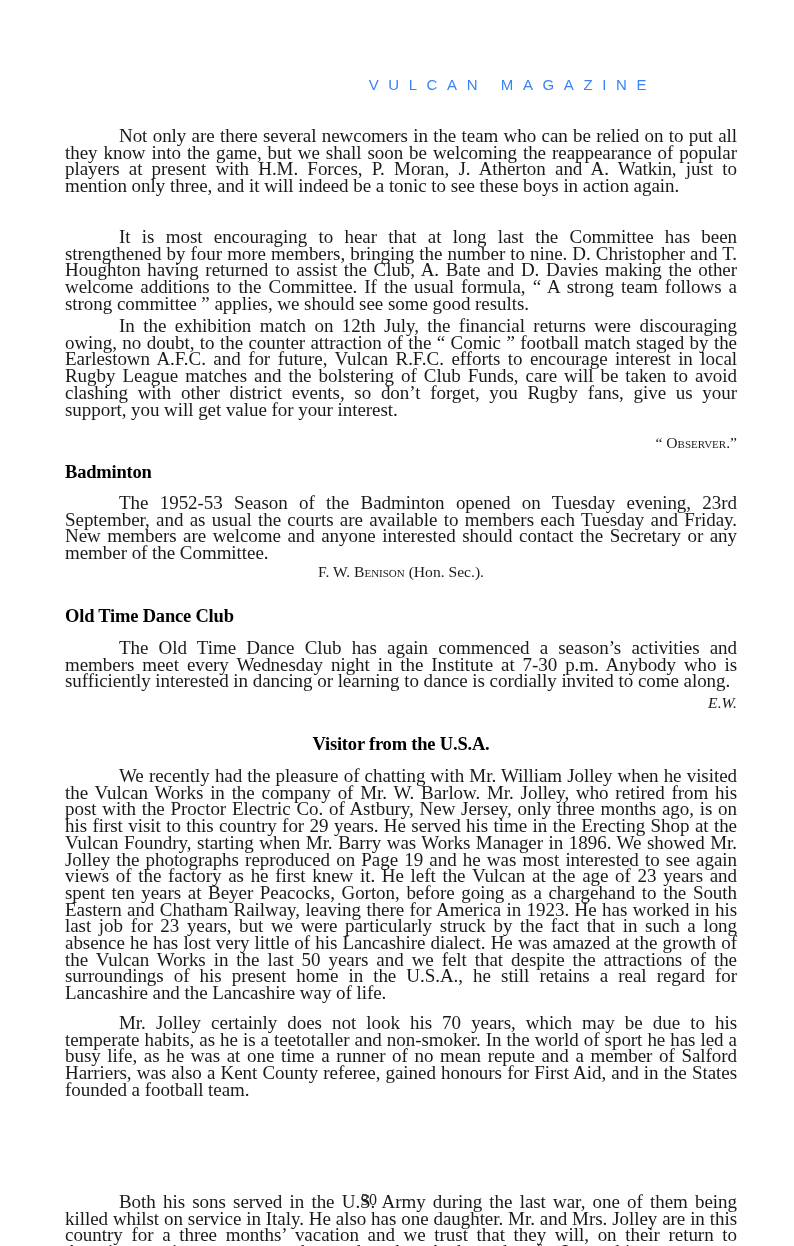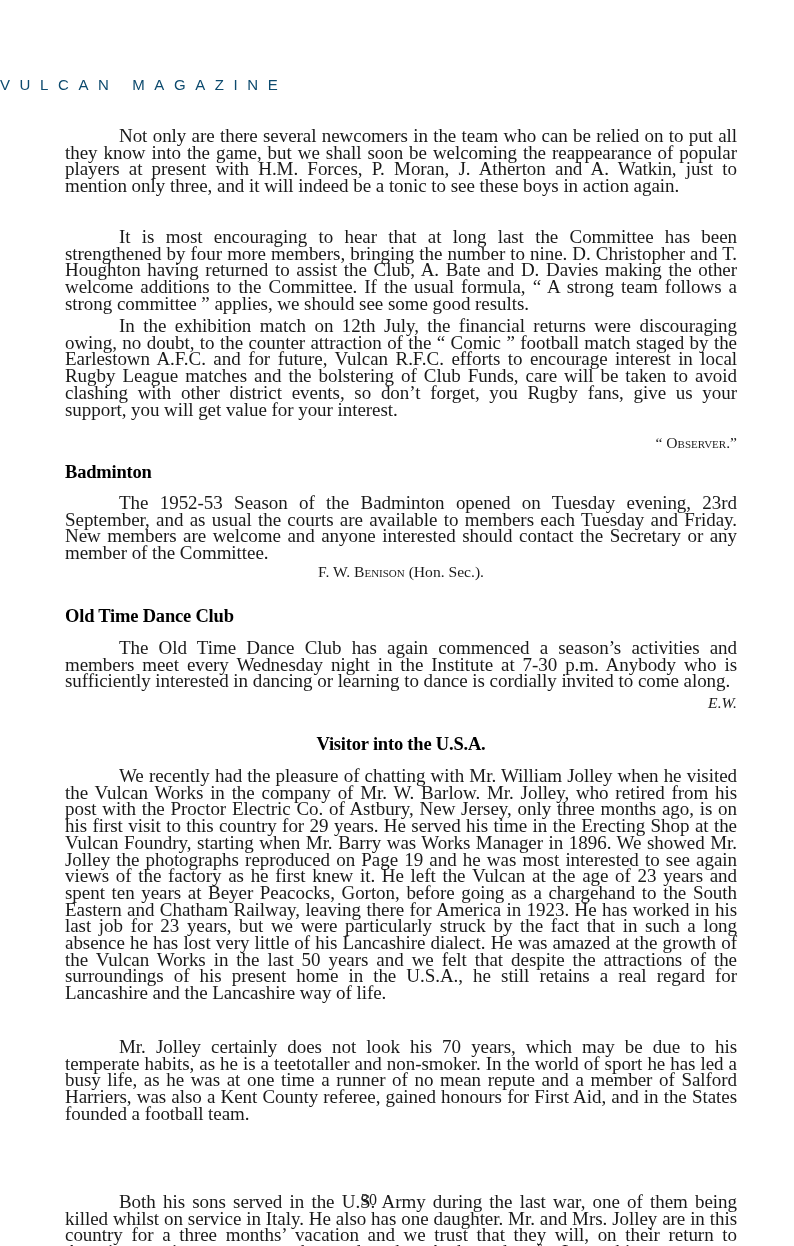--- a/index.html
+++ b/index.html
@@ -2,23 +2,23 @@
 <html><head>
   <meta charset="utf-8">
   <style>
     html, body { margin: 0; padding: 0; background: #ffffff; }
     body {
       width: 794px; height: 1246px; position: relative; overflow: hidden;
       font-family: "Liberation Serif", serif; color: #1a1a1a;
     }
     .page { position: absolute; left: 65px; top: 0; width: 672px; }
     .masthead {
-      position: absolute; left: 0; width: 656px; top: 76px; text-align: left;
+      position: absolute; left: 0; width: 656px; top: 76px; text-align: right;
       font-family: "Liberation Sans", sans-serif; font-size: 15px; letter-spacing: 9.6px;
-      color: #0c4a6e;
+      color: #3b82f6;
     }
     .body-text {
       font-size: 19px; line-height: 16.7px; text-align: justify; margin: 0;
       letter-spacing: -0.05px;
     }
     .body-text p { margin: 0; text-indent: 54px; }
     .para { position: absolute; left: 0; width: 672px; }
     .sig { text-align: right; font-size: 15.6px; line-height: 17px; }
     .sc { font-variant: small-caps; }
     .heading {
@@ -56,25 +56,25 @@
   <div class="para sig" style="top:563px;text-align:center;">
     <span class="sc">F. W. Benison</span><span> (Hon. Sec.).</span>
   </div>
 
   <div class="heading" style="top:606px;">Old Time Dance Club</div>
   <div class="para body-text" style="top:640px;">
     <p>The Old Time Dance Club has again commenced a season’s activities and members meet every Wednesday night in the Institute at 7-30 p.m.  Anybody who is sufficiently interested in dancing or learning to dance is cordially invited to come along.</p>
   </div>
   <div class="para sig" style="top:694px;font-style:italic;">E.W.</div>
 
-  <div class="heading center-heading" style="top:734px;">Visitor into the U.S.A.</div>
+  <div class="heading center-heading" style="top:734px;">Visitor from the U.S.A.</div>
   <div class="para body-text" style="top:768px;">
     <p>We recently had the pleasure of chatting with Mr. William Jolley when he visited the Vulcan Works in the company of Mr. W. Barlow.  Mr. Jolley, who retired from his post with the Proctor Electric Co. of Astbury, New Jersey, only three months ago, is on his first visit to this country for 29 years.  He served his time in the Erecting Shop at the Vulcan Foundry, starting when Mr. Barry was Works Manager in 1896. We showed Mr. Jolley the photographs reproduced on Page 19 and he was most interested to see again views of the factory as he first knew it.  He left the Vulcan at the age of 23 years and spent ten years at Beyer Peacocks, Gorton, before going as a chargehand to the South Eastern and Chatham Railway, leaving there for America in 1923.  He has worked in his last job for 23 years, but we were particularly struck by the fact that in such a long absence he has lost very little of his Lancashire dialect.  He was amazed at the growth of the Vulcan Works in the last 50 years and we felt that despite the attractions of the surroundings of his present home in the U.S.A., he still retains a real regard for Lancashire and the Lancashire way of life.</p>
   </div>
-  <div class="para body-text" style="top:1015px;margin-top:24px;">
+  <div class="para body-text" style="top:1015px;">
     <p>Mr. Jolley certainly does not look his 70 years, which may be due to his temperate habits, as he is a teetotaller and non-smoker.  In the world of sport he has led a busy life, as he was at one time a runner of no mean repute and a member of Salford Harriers, was also a Kent County referee, gained honours for First Aid, and in the States founded a football team.</p>
   </div>
   <div class="para body-text" style="top:1162px;margin-top:32px;">
     <p>Both his sons served in the U.S. Army during the last war, one of them being killed whilst on service in Italy.  He also has one daughter.  Mr. and Mrs. Jolley are in this country for a three months’ vacation and we trust that they will, on their return to America, continue to carry on the good work as Ambassadors for Lancashire.</p>
   </div>
 </div>
 
 <div class="pagenum">30</div>
 
 </body></html>

